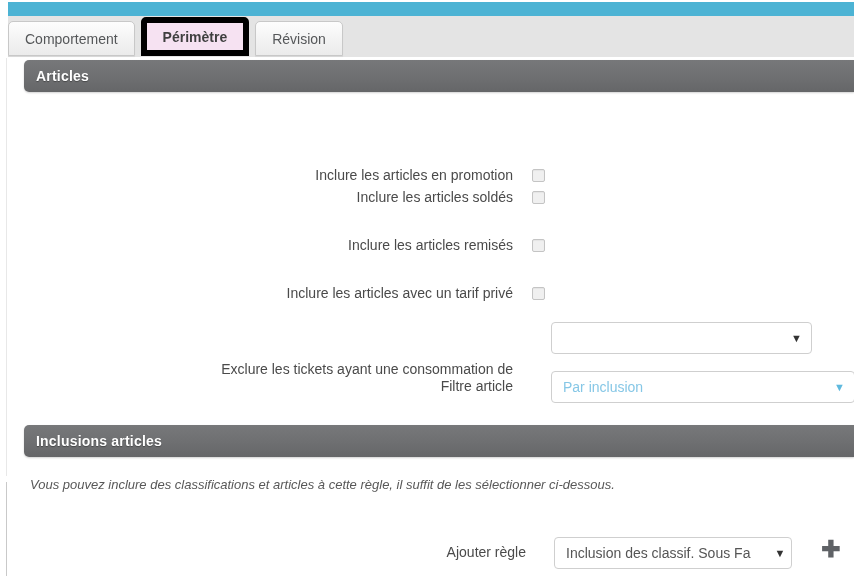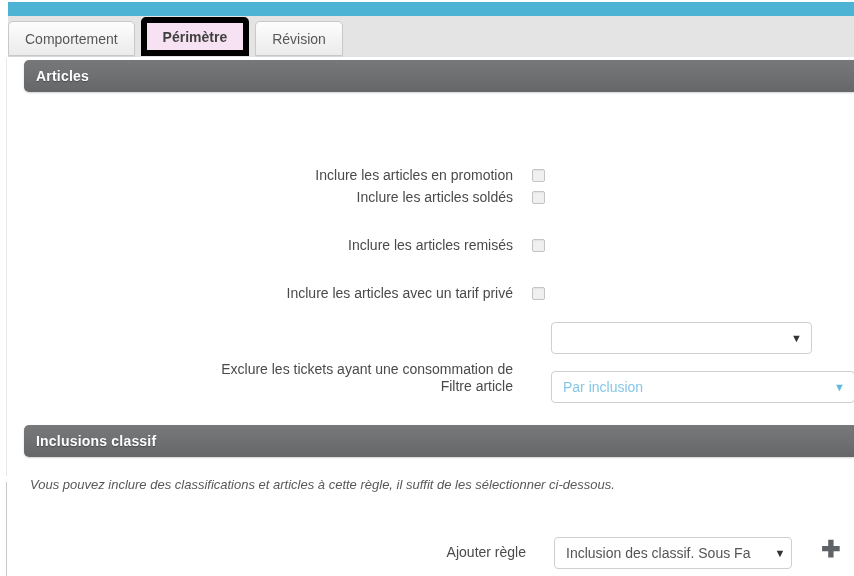--- a/index.html
+++ b/index.html
@@ -250,21 +250,21 @@
 
   <div class="row row-filtre">
     <span class="label">Filtre article</span>
   </div>
   <div class="select placeholder-blue" id="sel-filtre">
     <span class="val">Par inclusion</span>
     <span class="caret">▼</span>
   </div>
 
   <div class="section-bar" id="bar-inclusions">
-    <span class="title">Inclusions classif</span>
+    <span class="title">Inclusions articles</span>
   </div>
 
   <div class="note">Vous pouvez inclure des classifications et articles à cette règle, il suffit de les sélectionner ci-dessous.</div>
 
   <div class="row row-regle">
     <span class="label">Ajouter règle</span>
   </div>
   <div class="select" id="sel-regle">
     <span class="val">Inclusion des classif. Sous Fa</span>
     <span class="caret">▼</span>

